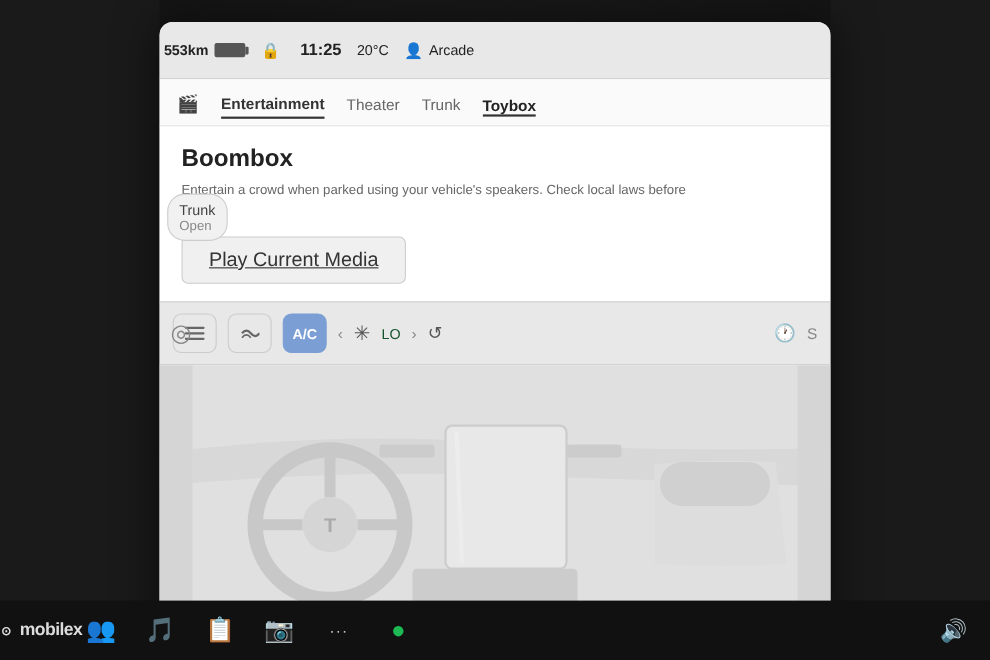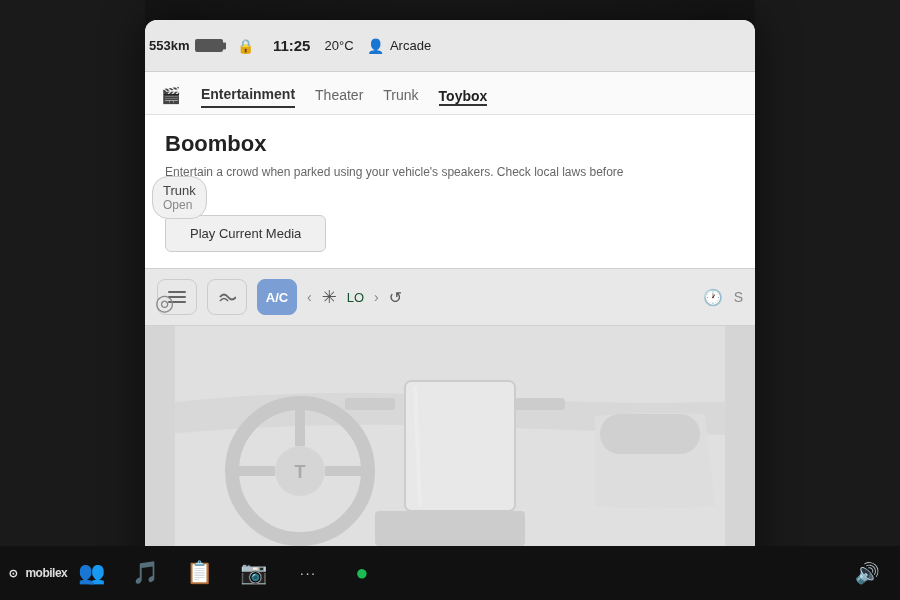--- a/index.html
+++ b/index.html
@@ -135,24 +135,25 @@
 
     .boombox-buttons {
       display: flex;
       gap: 16px;
     }
     .boombox-btn {
       padding: 10px 24px;
       border: 1px solid #ccc;
       border-radius: 6px;
       background: #f0f0f0;
-      font-size: 13px;
+      font-size: 18px;
       color: #333;
       cursor: pointer;
       font-weight: 500;
+      text-decoration: underline;
     }
     .trunk-label {
       font-size: 13px;
       color: #444;
       font-weight: 500;
     }
     .trunk-status {
       font-size: 12px;
       color: #888;
     }
@@ -444,21 +445,21 @@
 <div style="position:absolute;left:152px;top:176px;background:rgba(240,240,240,0.95);padding:6px 10px;border-radius:16px;border:1px solid #ccc;">
   <div class="trunk-label">Trunk</div>
   <div class="trunk-status">Open</div>
 </div>
 
 <div class="fingerprint-icon">◎</div>
 
 <div class="taskbar">
   <div class="taskbar-app mobilex">
     <span style="font-size:11px;">⊙</span>
-    <span style="font-size:12px;margin-left:8px;color:#ddd;">mobilex</span>
+    <span style="font-size:16px;margin-left:8px;color:#ddd;">mobilex</span>
   </div>
   <div class="taskbar-app">
     <span>👥</span>
   </div>
   <div class="taskbar-app">
     <span>🎵</span>
   </div>
   <div class="taskbar-app">
     <span>📋</span>
   </div>

